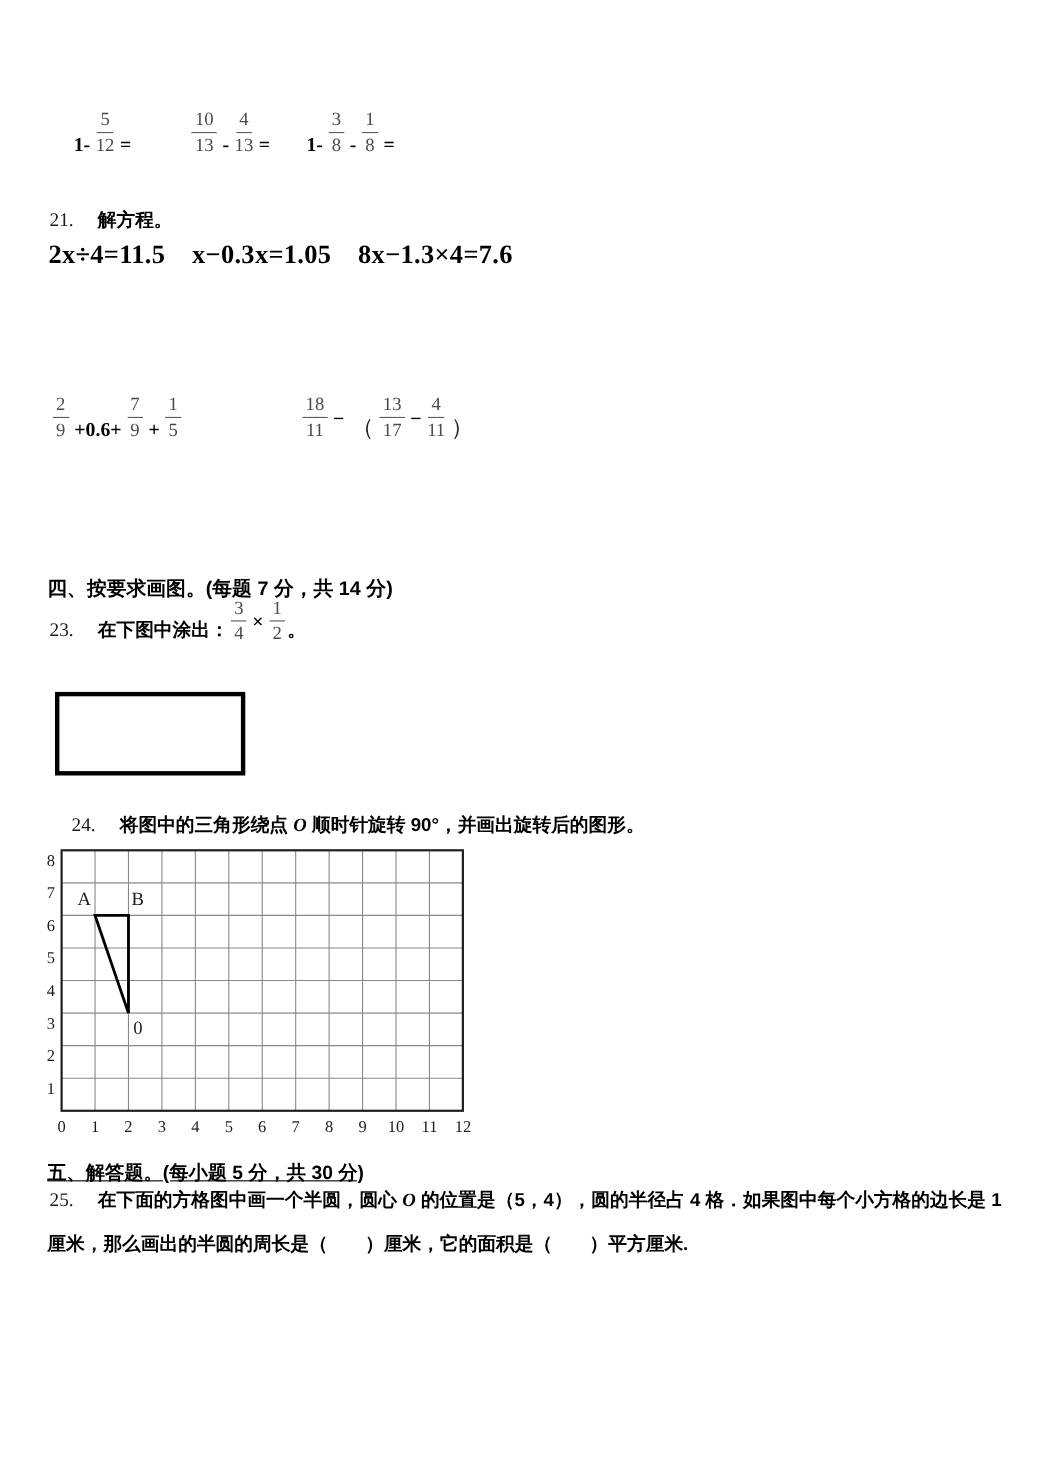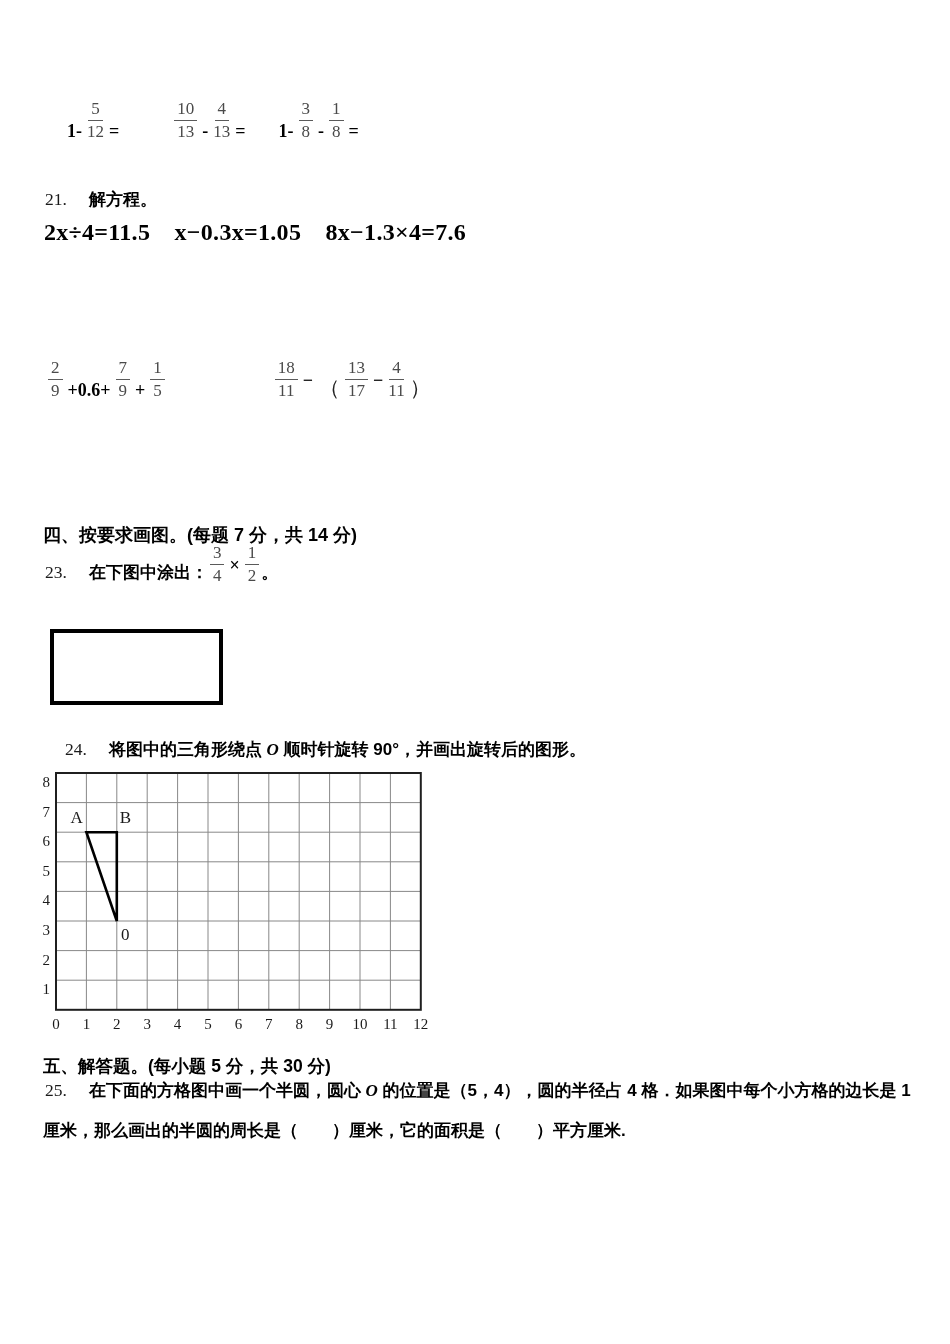--- a/index.html
+++ b/index.html
@@ -197,20 +197,20 @@
         <text x="16" y="170" text-anchor="end" font-family="&quot;Liberation Serif&quot;, serif" font-size="15" fill="#1a1a1a">3</text>
         <text x="16" y="199.60000000000002" text-anchor="end" font-family="&quot;Liberation Serif&quot;, serif" font-size="15" fill="#1a1a1a">2</text>
         <text x="16" y="229.20000000000002" text-anchor="end" font-family="&quot;Liberation Serif&quot;, serif" font-size="15" fill="#1a1a1a">1</text>
         <polygon points="52.4,67.2 82.8,67.2 82.8,156" fill="none" stroke="#000000" stroke-width="2.6"></polygon>
         <text x="42.672" y="53.879999999999995" text-anchor="middle" dominant-baseline="middle" font-family="&quot;Liberation Serif&quot;, serif" font-size="17" fill="#1a1a1a">A</text>
         <text x="91.312" y="53.879999999999995" text-anchor="middle" dominant-baseline="middle" font-family="&quot;Liberation Serif&quot;, serif" font-size="17" fill="#1a1a1a">B</text>
         <text x="91.312" y="171.392" text-anchor="middle" dominant-baseline="middle" font-family="&quot;Liberation Serif&quot;, serif" font-size="17" fill="#1a1a1a">0</text>
       </svg>
   </div>
 
-  <div class="abs cnline" style="left:43px;top:1054px;font-size:17.5px;">五、解答题。(每小题 5 分，共 30 分)</div>
+  <div class="abs cnline" style="left:43px;top:1054px;font-size:17.5px;text-decoration:underline;">五、解答题。(每小题 5 分，共 30 分)</div>
 
   <div class="abs cnline" style="left:45px;top:1079px;">
     <span class="qnum">25.</span><span>在下面的方格图中画一个半圆，圆心 </span><span class="pointO">O</span><span> 的位置是（5，4），圆的半径占  4 格．如果图中每个小方格的边长是 1</span>
   </div>
   <div class="abs cnline" style="left:43px;top:1119px;">厘米，那么画出的半圆的周长是（　　）厘米，它的面积是（　　）平方厘米.</div>
 
 </div>
 
 </body></html>

